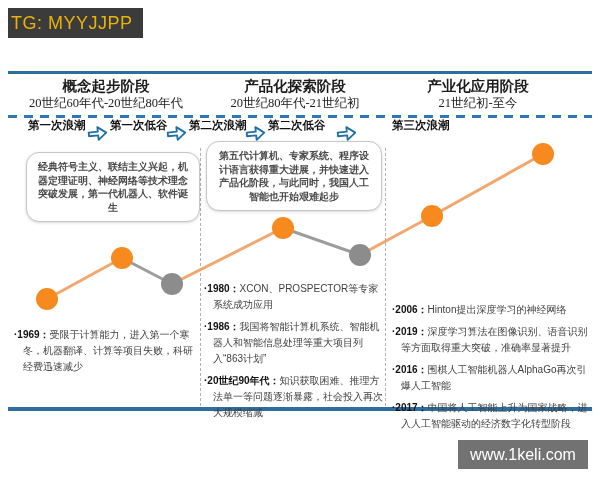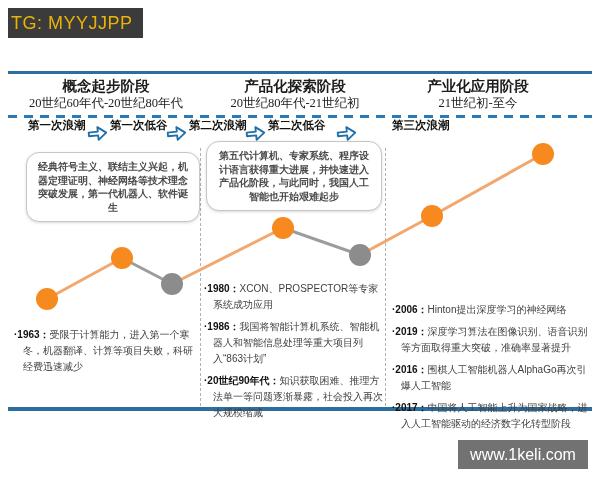--- a/index.html
+++ b/index.html
@@ -113,21 +113,21 @@
       <circle cx="47" cy="299" r="11" fill="#f68a1e"></circle>
       <circle cx="122" cy="258" r="11" fill="#f68a1e"></circle>
       <circle cx="172" cy="284" r="11" fill="#8c8c8c"></circle>
       <circle cx="283" cy="228" r="11" fill="#f68a1e"></circle>
       <circle cx="360" cy="255" r="11" fill="#8c8c8c"></circle>
       <circle cx="432" cy="216" r="11" fill="#f68a1e"></circle>
       <circle cx="543" cy="154" r="11" fill="#f68a1e"></circle>
     </svg>
 
   <div class="events ev1">
-      <div class="event"><b>·1963：</b>受限于计算能力，进入第一个寒冬，机器翻译、计算等项目失败，科研经费迅速减少</div>
+      <div class="event"><b>·1969：</b>受限于计算能力，进入第一个寒冬，机器翻译、计算等项目失败，科研经费迅速减少</div>
     </div>
   <div class="events ev2">
       <div class="event"><b>·1980：</b>XCON、PROSPECTOR等专家系统成功应用</div>
       <div class="event"><b>·1986：</b>我国将智能计算机系统、智能机器人和智能信息处理等重大项目列入“863计划”</div>
       <div class="event"><b>·20世纪90年代：</b>知识获取困难、推理方法单一等问题逐渐暴露，社会投入再次大规模缩减</div>
     </div>
   <div class="events ev3">
       <div class="event"><b>·2006：</b>Hinton提出深度学习的神经网络</div>
       <div class="event"><b>·2019：</b>深度学习算法在图像识别、语音识别等方面取得重大突破，准确率显著提升</div>
       <div class="event"><b>·2016：</b>围棋人工智能机器人AlphaGo再次引爆人工智能</div>

